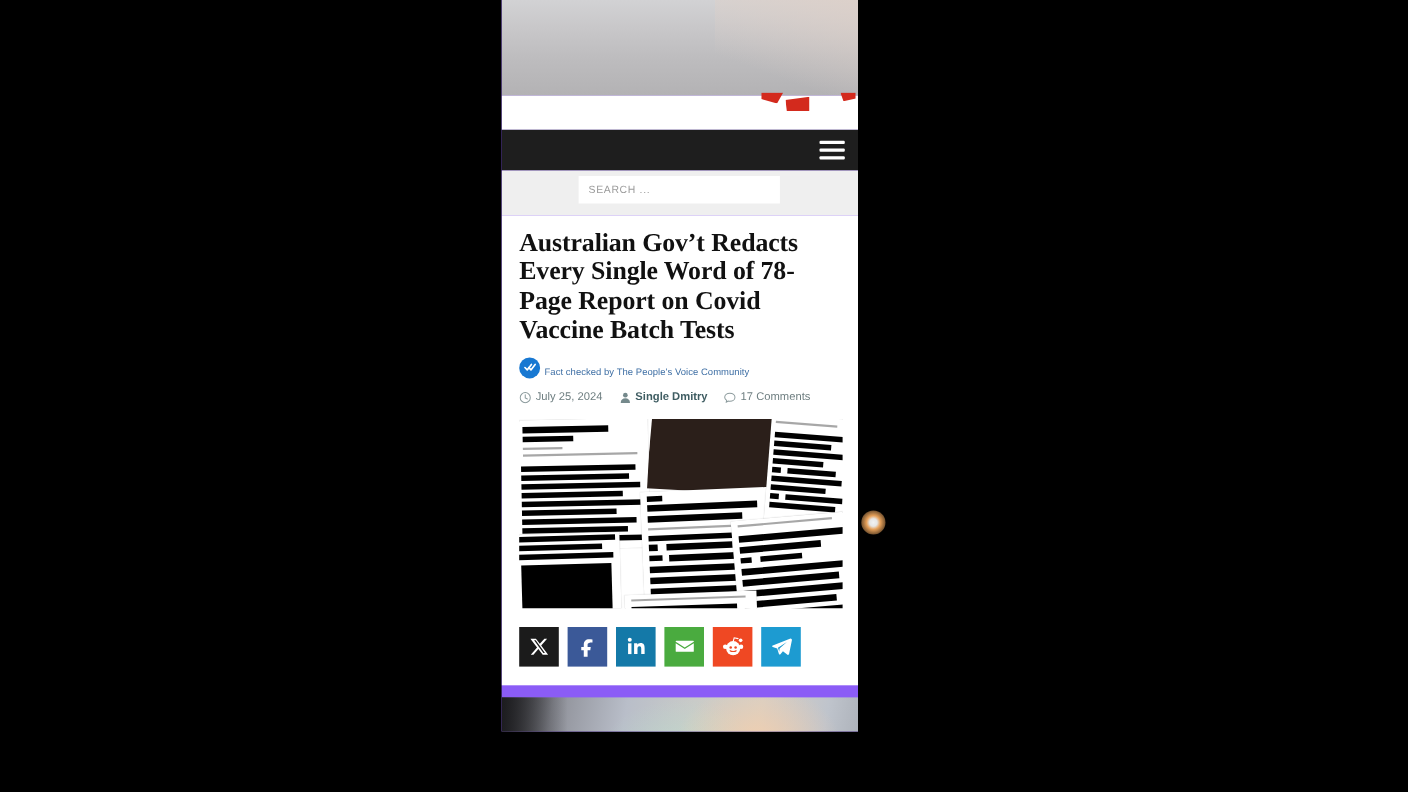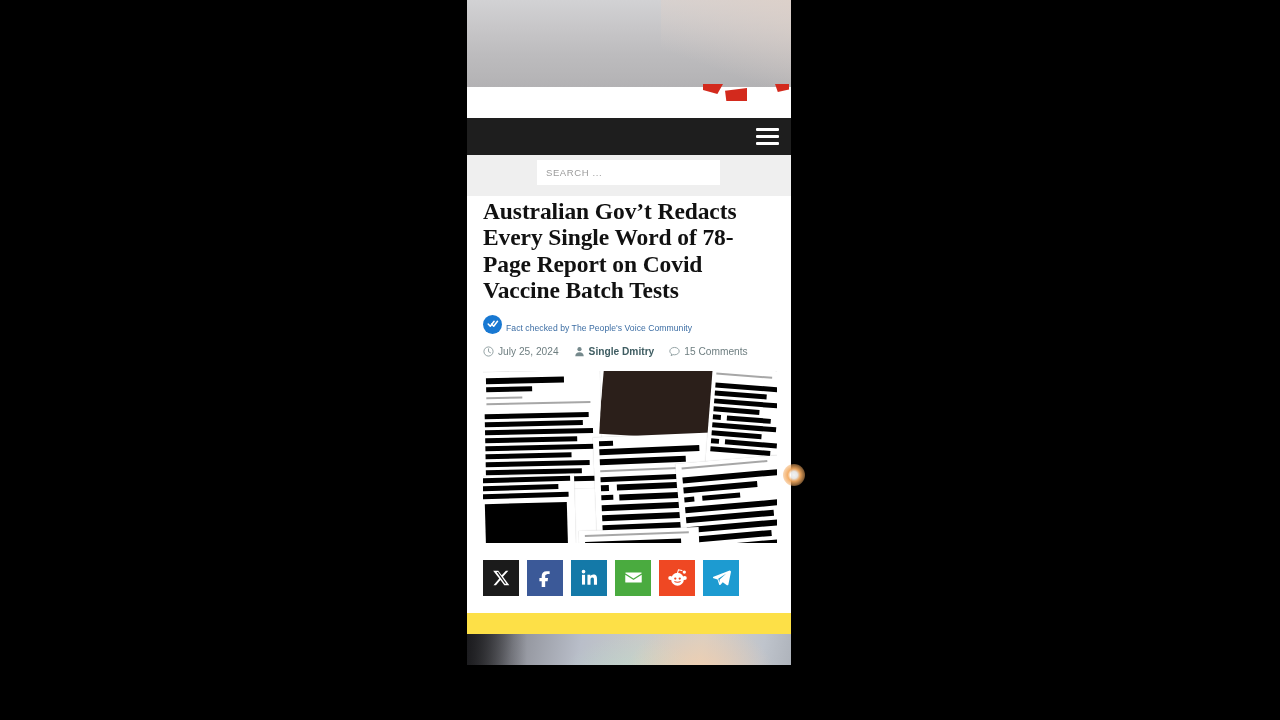--- a/index.html
+++ b/index.html
@@ -13,25 +13,25 @@
   }
   #screen {
     position: relative;
     width: 1280px;
     height: 720px;
     background: #000;
   }
   
   #phone {
     position: absolute;
-    left: 467px;
+    left: 456px;
     top: 0;
     width: 324px;
     height: 665px;
-    background: #fde047;
+    background: #8b5cf6;
     overflow: hidden;
   }
   
   .top-crop {
     position: absolute;
     left: 0; top: 0;
     width: 324px;
     height: 87px;
     background:
       linear-gradient(180deg, #d2d2d4 0%, #c8c7c9 30%, #bdbcbe 62%, #b3b2b4 100%);
@@ -112,21 +112,21 @@
   .article {
     position: absolute;
     left: 0; top: 196px;
     width: 324px;
     background: #ffffff;
     padding: 0 16px;
     box-sizing: border-box;
   }
   .headline {
     margin: 0;
-    padding-top: 2px;
+    padding-top: 12px;
     font-family: "Liberation Serif", serif;
     font-weight: 700;
     font-size: 23.5px;
     line-height: 26.4px;
     letter-spacing: -0.1px;
     color: #111111;
   }
 
   
   .factcheck {
@@ -303,21 +303,21 @@
           </span>
           <span class="author">Single Dmitry</span>
         </span>
 
         <span class="item">
           <span>
             <svg width="11" height="11" viewBox="0 0 12 12">
               <path d="M6 1.6 C3.1 1.6 0.9 3.4 0.9 5.6 C0.9 6.9 1.7 8.1 2.9 8.8 L2.3 10.6 L4.4 9.4 C4.9 9.5 5.4 9.6 6 9.6 C8.9 9.6 11.1 7.8 11.1 5.6 C11.1 3.4 8.9 1.6 6 1.6 Z" fill="none" stroke="#8b9a9c" stroke-width="1" stroke-linejoin="round"></path>
             </svg>
           </span>
-          <span>15 Comments</span>
+          <span>17 Comments</span>
         </span>
       </div>
 
       <div class="doc-image">
 
         <div class="sheet" style="left:-2px; top:0px; width:120px; height:118px; transform:rotate(-1.2deg);">
           <div class="bar" style="left:6px;  top:6px;  width:78px; height:6px;"></div>
           <div class="bar" style="left:6px;  top:15px; width:46px; height:5px;"></div>
           <div class="microtext" style="left:6px; top:25px; width:36px;"></div>
           <div class="microtext" style="left:6px; top:31px; width:104px;"></div>

